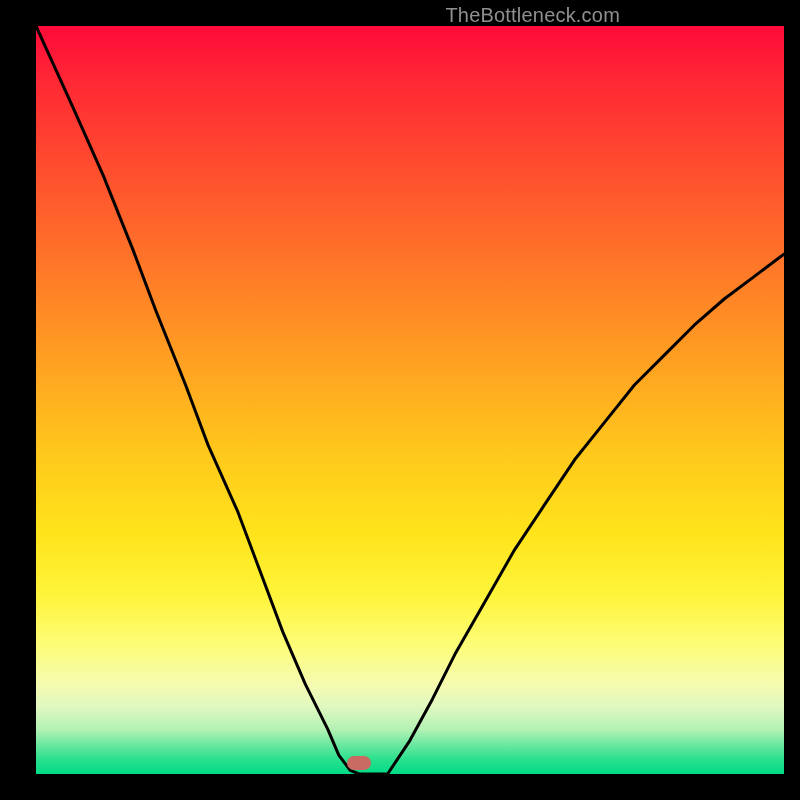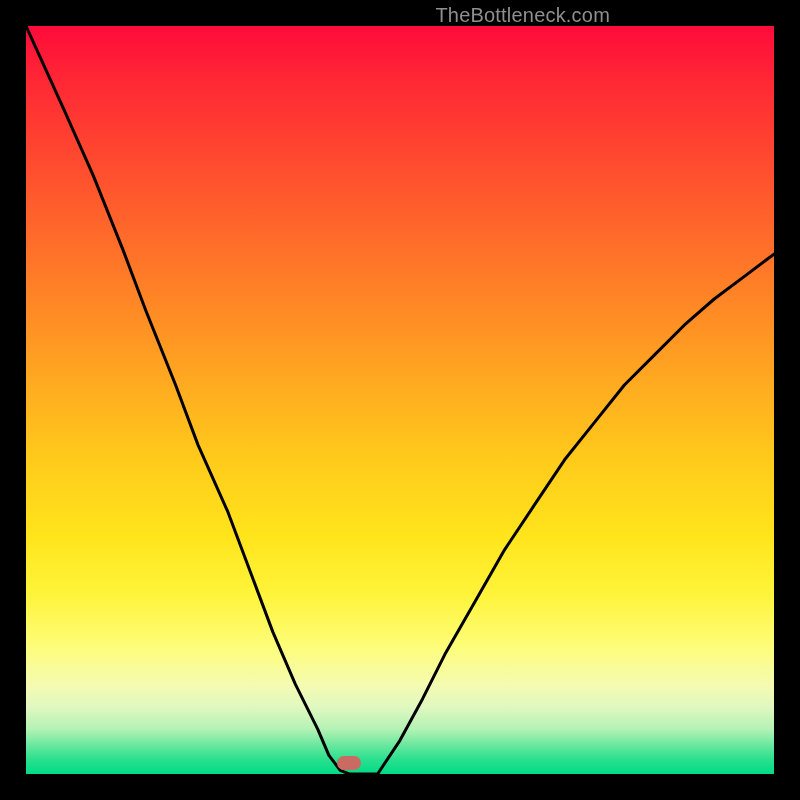--- a/index.html
+++ b/index.html
@@ -7,21 +7,21 @@
     padding: 0;
     width: 800px;
     height: 800px;
     background: #000;
     position: relative;
     font-family: Arial, sans-serif;
   }
   .frame {
     position: absolute;
     top: 0;
-    left: 0;
+    left: 10px;
     width: 640px;
     height: 800px;
     background: #000;
   }
   .plot-area {
     position: absolute;
     top: 26px;
     left: 26px;
     width: 748px;
     height: 748px;

